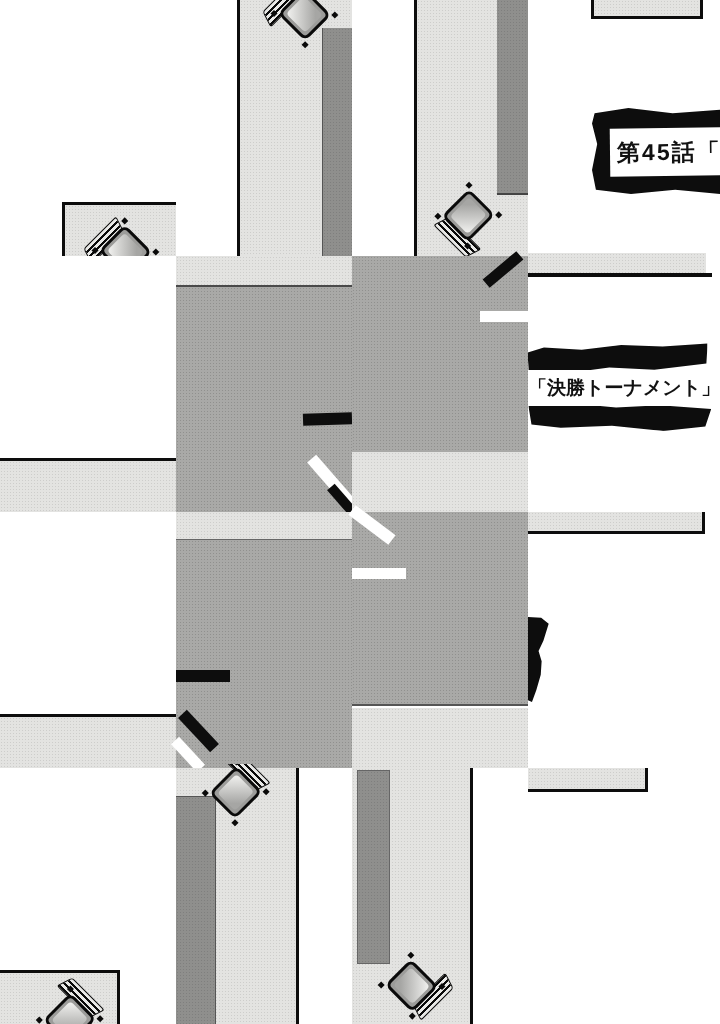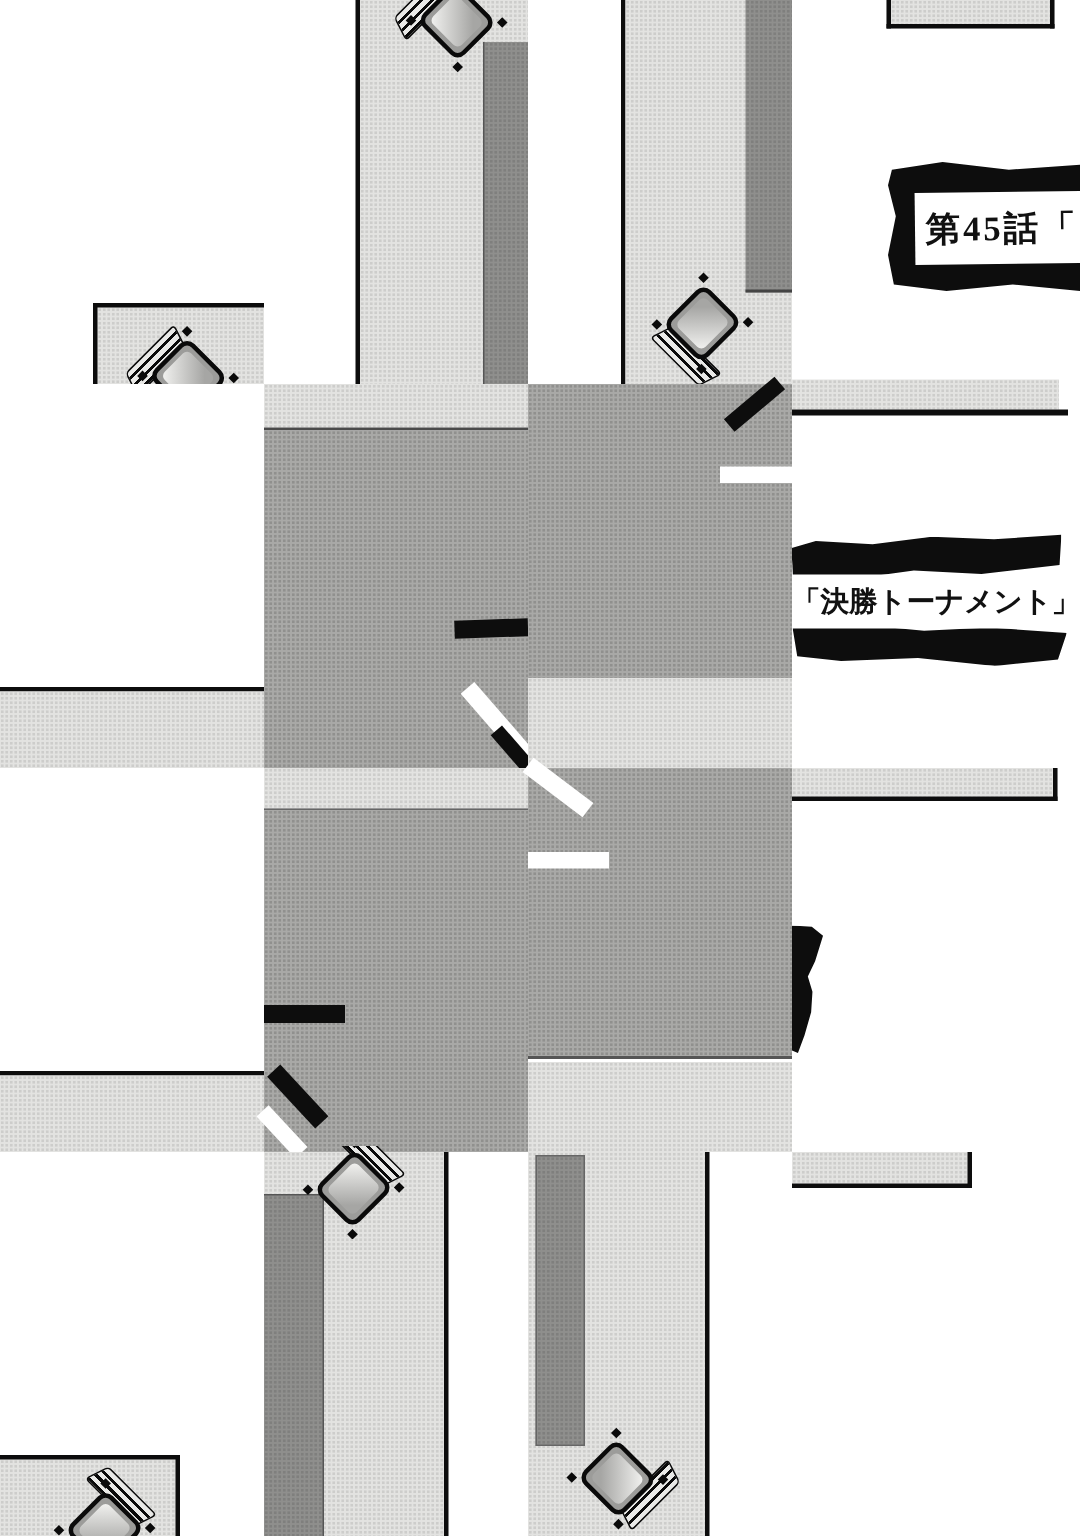--- a/index.html
+++ b/index.html
@@ -1,19 +1,19 @@
 <!DOCTYPE html>
 <html><head>
 <meta charset="utf-8">
 <style>
   html,body{margin:0;padding:0;background:#fff;}
   #page{
     position:relative; width:720px; height:1024px; overflow:hidden;
     background:#ffffff;
-    font-family:Liberation Serif, serif;
+    font-family:Liberation Sans, sans-serif;
   }
   #page *{position:absolute; box-sizing:border-box;}
 
   
   .ht-light{
     background-color:#e3e3e1;
     background-image:radial-gradient(rgba(90,90,90,0.16) 1px, transparent 1px);
     background-size:3px 3px;
   }
   .ht-mid{
@@ -60,21 +60,21 @@
     left:18px;top:20px;width:114px;height:48px;background:#fff;
     transform:rotate(-0.7deg);
     display:flex;align-items:center;position:absolute;
   }
   .chapter-box .txt{
     position:static;font-weight:700;font-size:23px;color:#111;
     letter-spacing:2px;padding-left:7px;white-space:nowrap;
   }
 
   
-  .tour-box{left:524px;top:354px;width:196px;height:96px;}
+  .tour-box{left:524px;top:341px;width:196px;height:96px;}
   .tour-box .band-top{
     left:4px;top:4px;width:180px;height:27px;background:#0d0d0d;transform:rotate(-1.6deg);
     clip-path:polygon(0% 18%,9% 2%,30% 14%,52% 0%,75% 10%,100% 4%,99% 78%,70% 95%,45% 82%,20% 100%,0% 92%);
   }
   .tour-box .band-bot{
     left:4px;top:63px;width:183px;height:26px;background:#0d0d0d;transform:rotate(1.2deg);
     clip-path:polygon(0% 10%,22% 0%,48% 14%,72% 2%,100% 12%,97% 80%,74% 100%,46% 84%,18% 96%,2% 86%);
   }
   .tour-box .wht{
     left:4px;top:29px;width:178px;height:36px;background:#fff;

